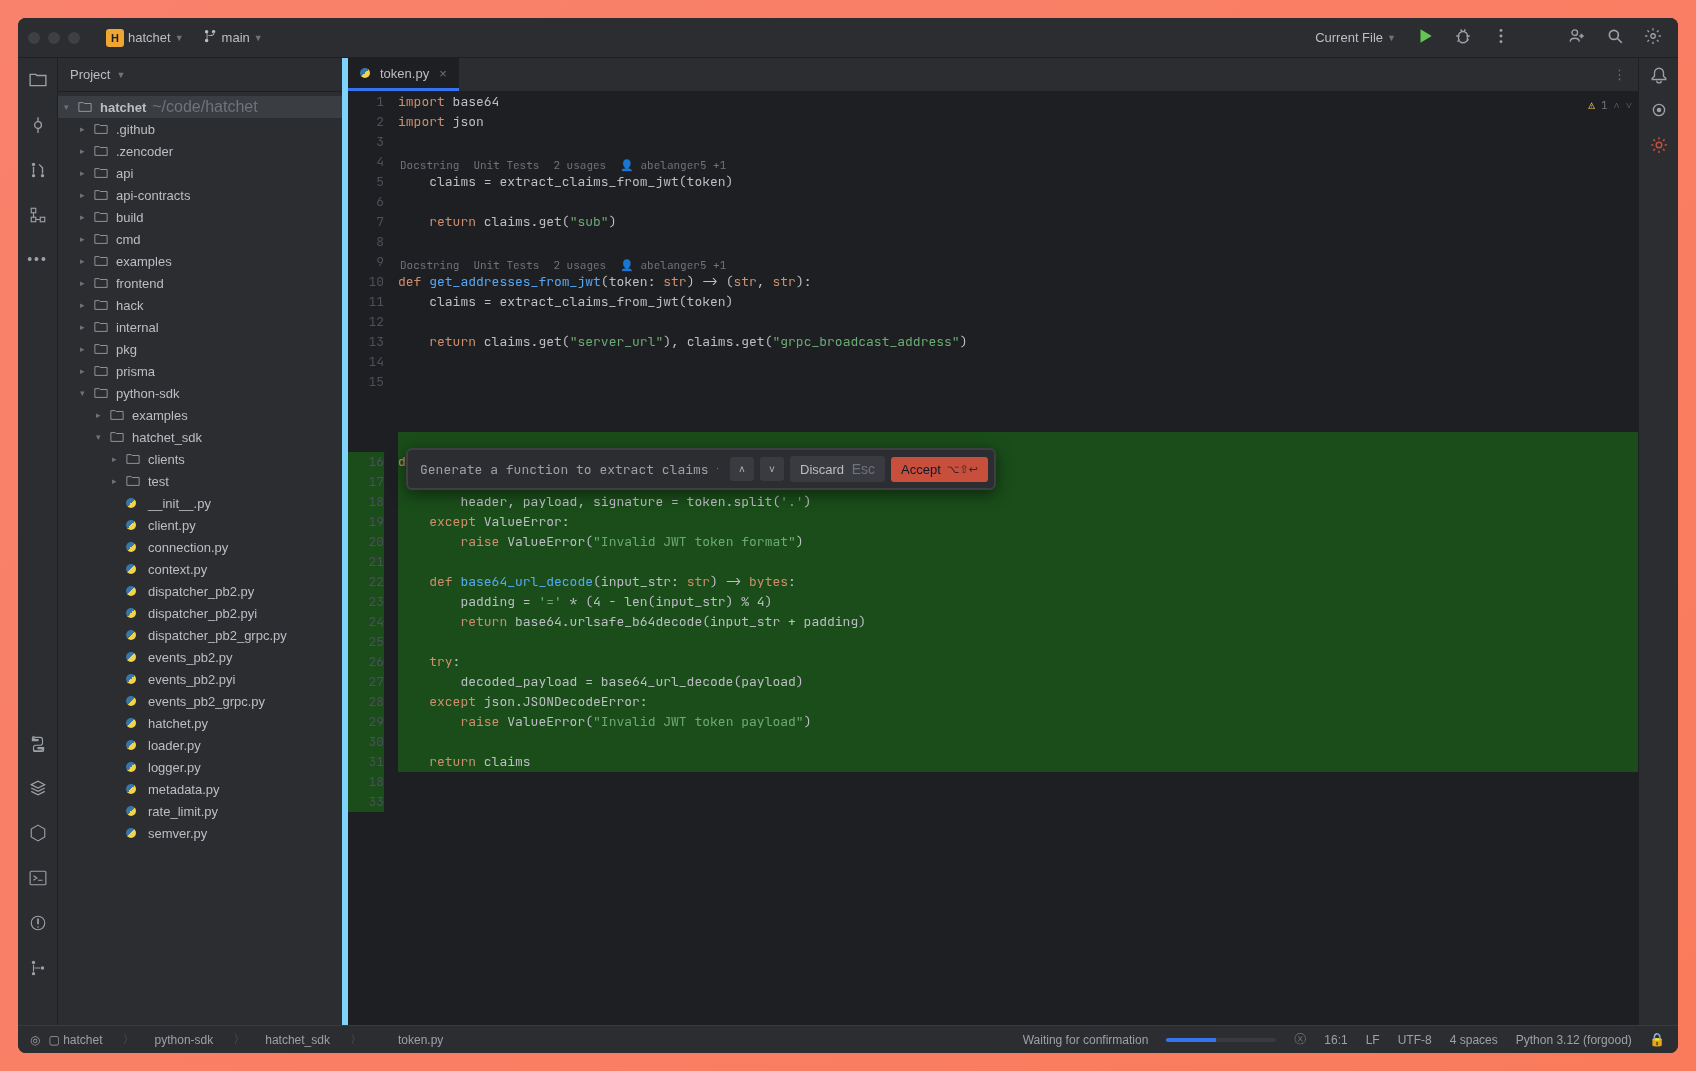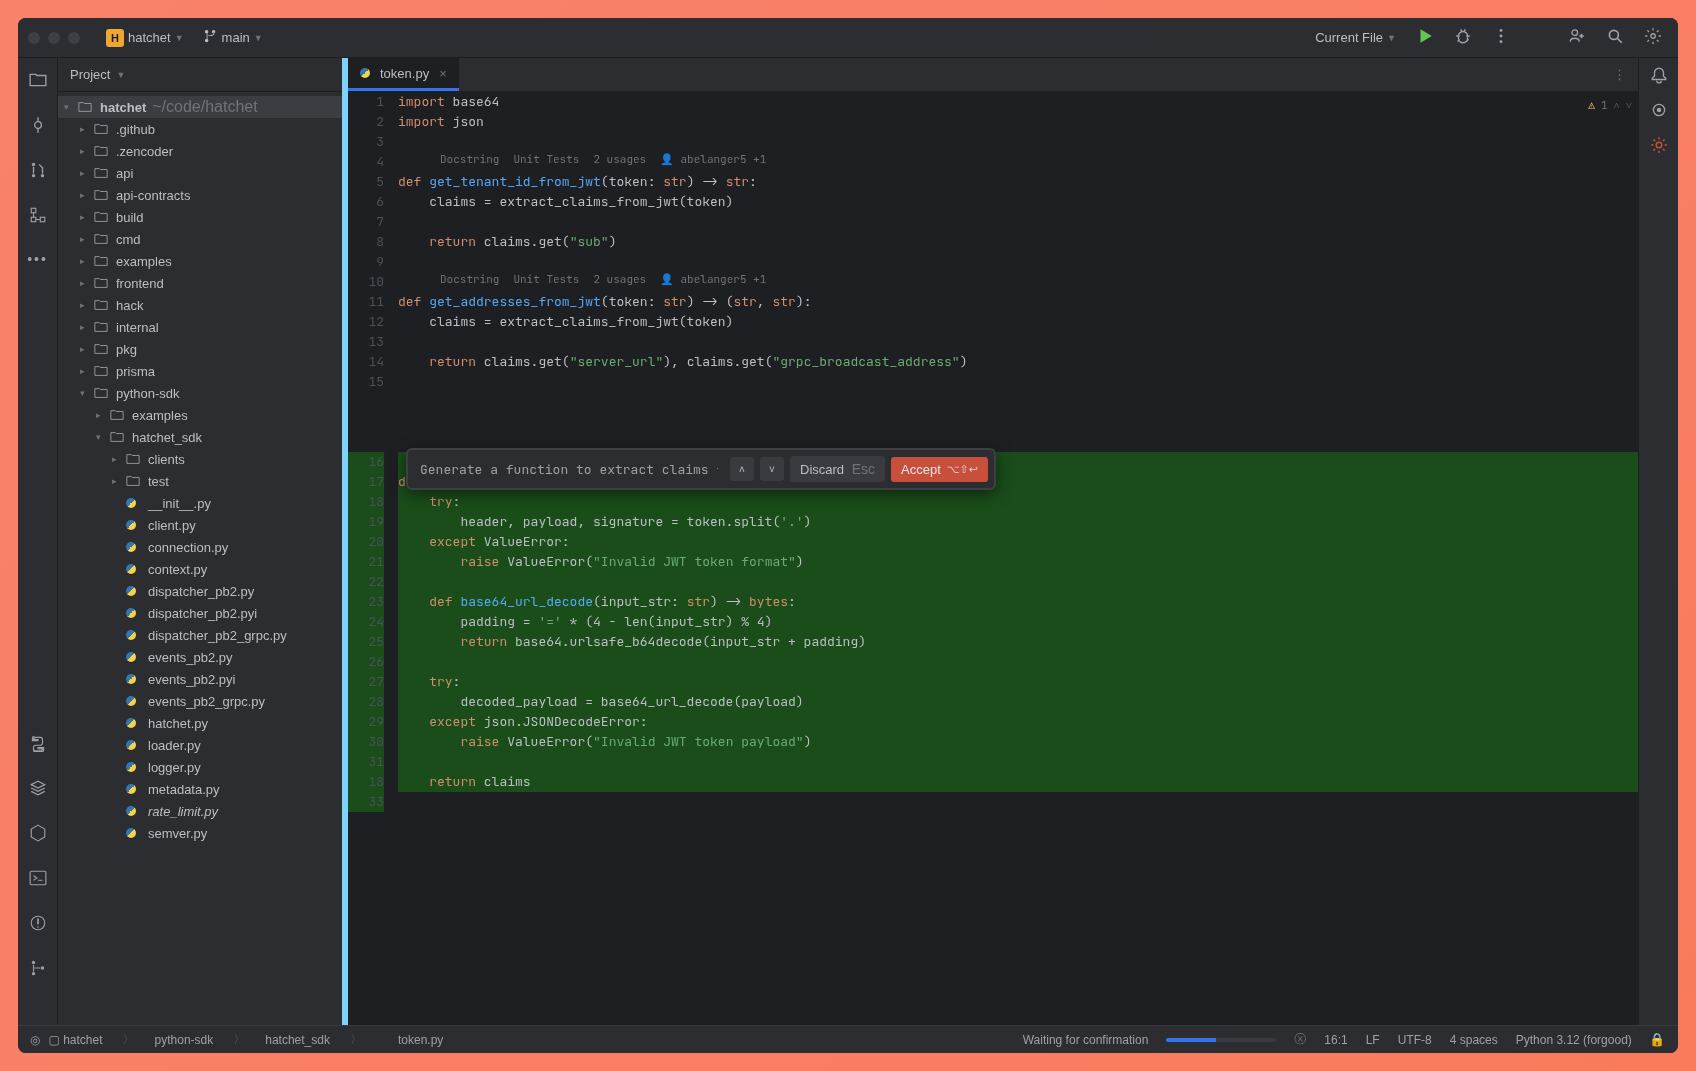--- a/index.html
+++ b/index.html
@@ -111,21 +111,21 @@
 .editor { flex: 1; display: flex; font-family: "JetBrains Mono", Menlo, monospace; font-size: 13px; overflow: hidden; position: relative; }
 .gutter { width: 50px; text-align: right; color: #4b5059; padding-right: 14px; user-select: none; flex-shrink: 0; }
 .code { flex: 1; overflow: hidden; }
 .line { height: 20px; line-height: 20px; white-space: pre; }
 .gen .line { background: #1a4d1a; }
 .gen-gutter .line { background: #1a4d1a; }
 .k { color: #cf8e6d; }
 .fn { color: #56a8f5; }
 .str { color: #6aab73; }
 .hint { color: #6f737a; font-size: 11px; }
-.hint-row { height: 20px; display: flex; align-items: flex-start; gap: 14px; padding-left: 2px; margin-left: 40px; }
+.hint-row { height: 20px; display: flex; align-items: flex-end; gap: 14px; padding-left: 2px; }
 
 .ai-bar {
   position: absolute;
   left: 58px;
   top: 356px;
   background: #2b2d30;
   border: 2px solid #3d3f43;
   border-radius: 6px;
   display: flex;
   align-items: center;
@@ -140,21 +140,21 @@
   color: #9da0a8;
   font-family: inherit;
   font-size: 13px;
   width: 310px;
   padding: 4px 6px;
   outline: none;
 }
 .ai-nav { background: #393b40; border: none; color: #bcbec4; width: 24px; height: 24px; border-radius: 3px; cursor: pointer; font-size: 10px; }
 .ai-discard { background: #393b40; border: none; color: #bcbec4; padding: 5px 10px; border-radius: 3px; cursor: pointer; font-size: 13px; }
 .ai-discard .kb { color: #6f737a; margin-left: 4px; font-size: 14px; }
-.ai-accept { background: #c94f3d; border: none; color: #e5e5e5; padding: 5px 10px; border-radius: 3px; cursor: pointer; font-size: 13px; display: flex; align-items: center; gap: 6px; }
+.ai-accept { background: #c94f3d; border: none; color: #0f172a; padding: 5px 10px; border-radius: 3px; cursor: pointer; font-size: 13px; display: flex; align-items: center; gap: 6px; }
 .ai-accept .kb { opacity: 0.8; font-size: 11px; }
 
 .insp { position: absolute; right: 6px; top: 6px; display: flex; gap: 6px; align-items: center; color: #6f737a; font-size: 11px; }
 .insp .warn { color: #f2c55c; }
 
 .right-rail { width: 40px; background: #2b2d30; border-left: 1px solid #1e1f22; display: flex; flex-direction: column; align-items: center; padding-top: 8px; gap: 14px; }
 .right-rail .ric { cursor: pointer; color: #9da0a8; }
 .right-rail .ric.acc { color: #c94f3d; }
 
 .statusbar {
@@ -516,21 +516,21 @@
           <div class="tree-row" style="padding-left: 54px;">
             <span class="chev"></span>
             <span class="ficon py"></span>
             <span>logger.py</span>
           </div>
           <div class="tree-row" style="padding-left: 54px;">
             <span class="chev"></span>
             <span class="ficon py"></span>
             <span>metadata.py</span>
           </div>
-          <div class="tree-row" style="padding-left: 54px; font-style: italic;">
+          <div class="tree-row" style="padding-left: 54px;">
             <span class="chev"></span>
             <span class="ficon py"></span>
             <span>rate_limit.py</span>
           </div>
           <div class="tree-row" style="padding-left: 54px;">
             <span class="chev"></span>
             <span class="ficon py"></span>
             <span>semver.py</span>
           </div>
         </div>
@@ -596,21 +596,20 @@
         <div class="code" id="code">
             <div class="line"><span class="k">import</span> base64</div>
             <div class="line"><span class="k">import</span> json</div>
             <div class="line"></div>
             <div class="hint-row">
               <span class="hint">Docstring</span>
               <span class="hint">Unit Tests</span>
               <span class="hint">2 usages</span>
               <span class="hint">👤 abelanger5 +1</span>
             </div>
-            <div class="line"><span class="k">def</span> <span class="fn">get_tenant_id_from_jwt</span>(token: <span class="k">str</span>) -&gt; <span class="k">str</span>:</div>
             <div class="line">    claims = extract_claims_from_jwt(token)</div>
             <div class="line"></div>
             <div class="line">    <span class="k">return</span> claims.get(<span class="str">"sub"</span>)</div>
             <div class="line"></div>
             <div class="hint-row">
               <span class="hint">Docstring</span>
               <span class="hint">Unit Tests</span>
               <span class="hint">2 usages</span>
               <span class="hint">👤 abelanger5 +1</span>
             </div>

